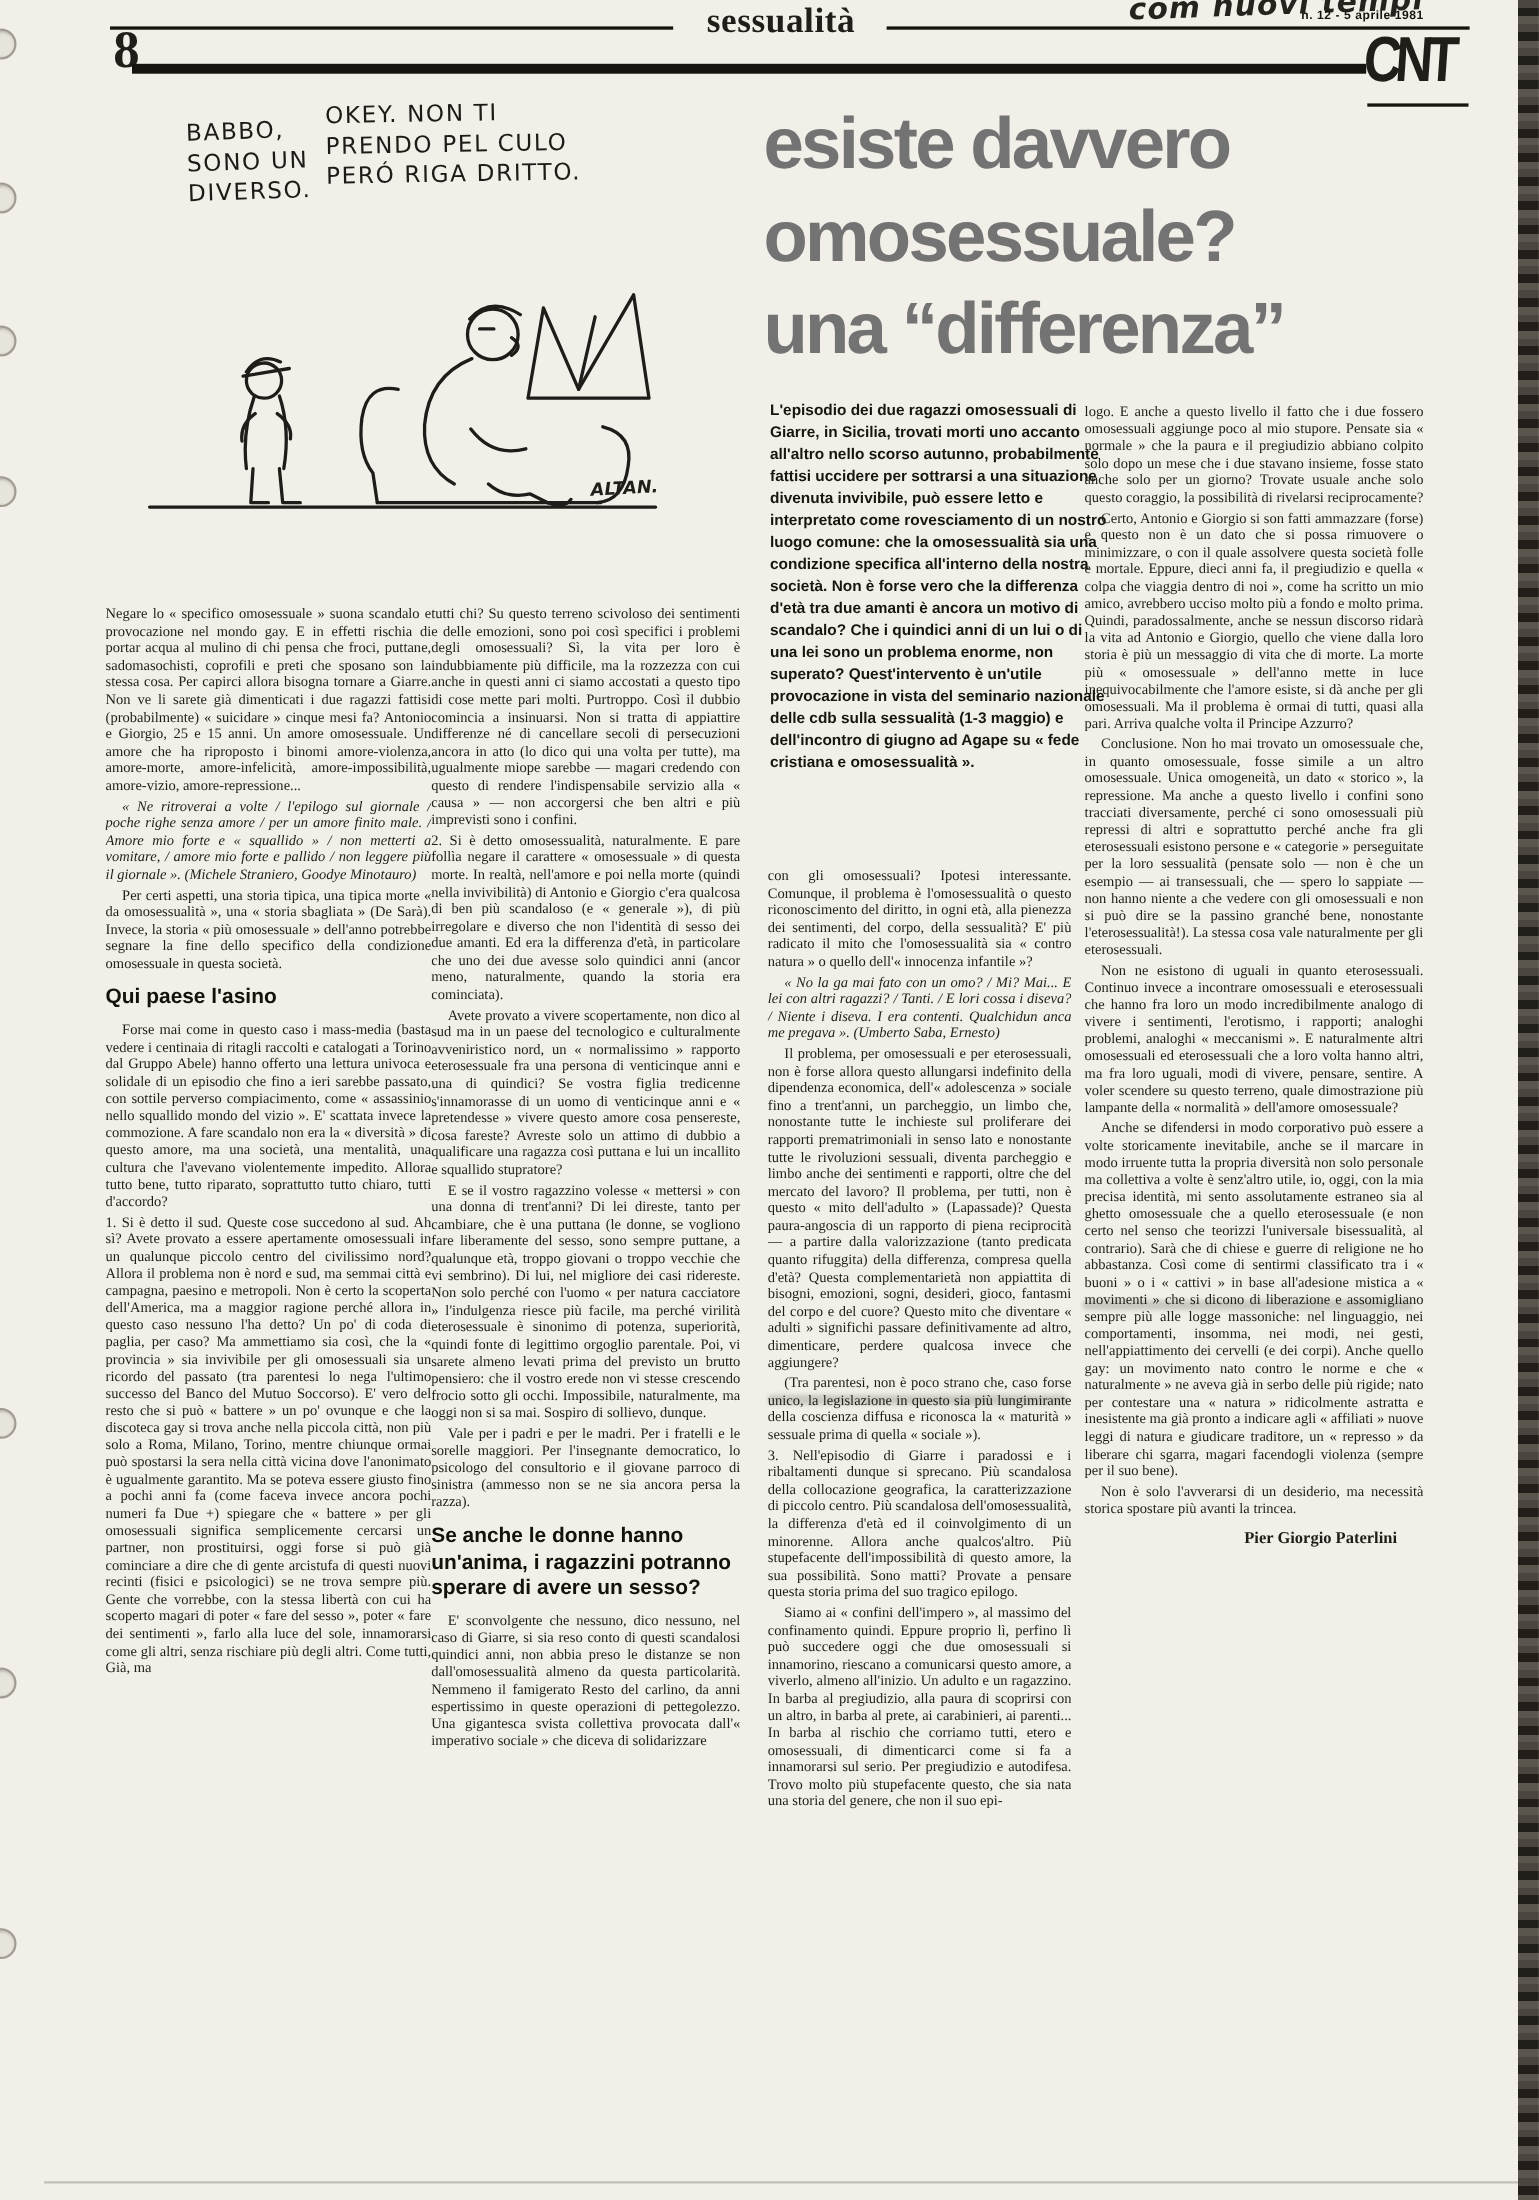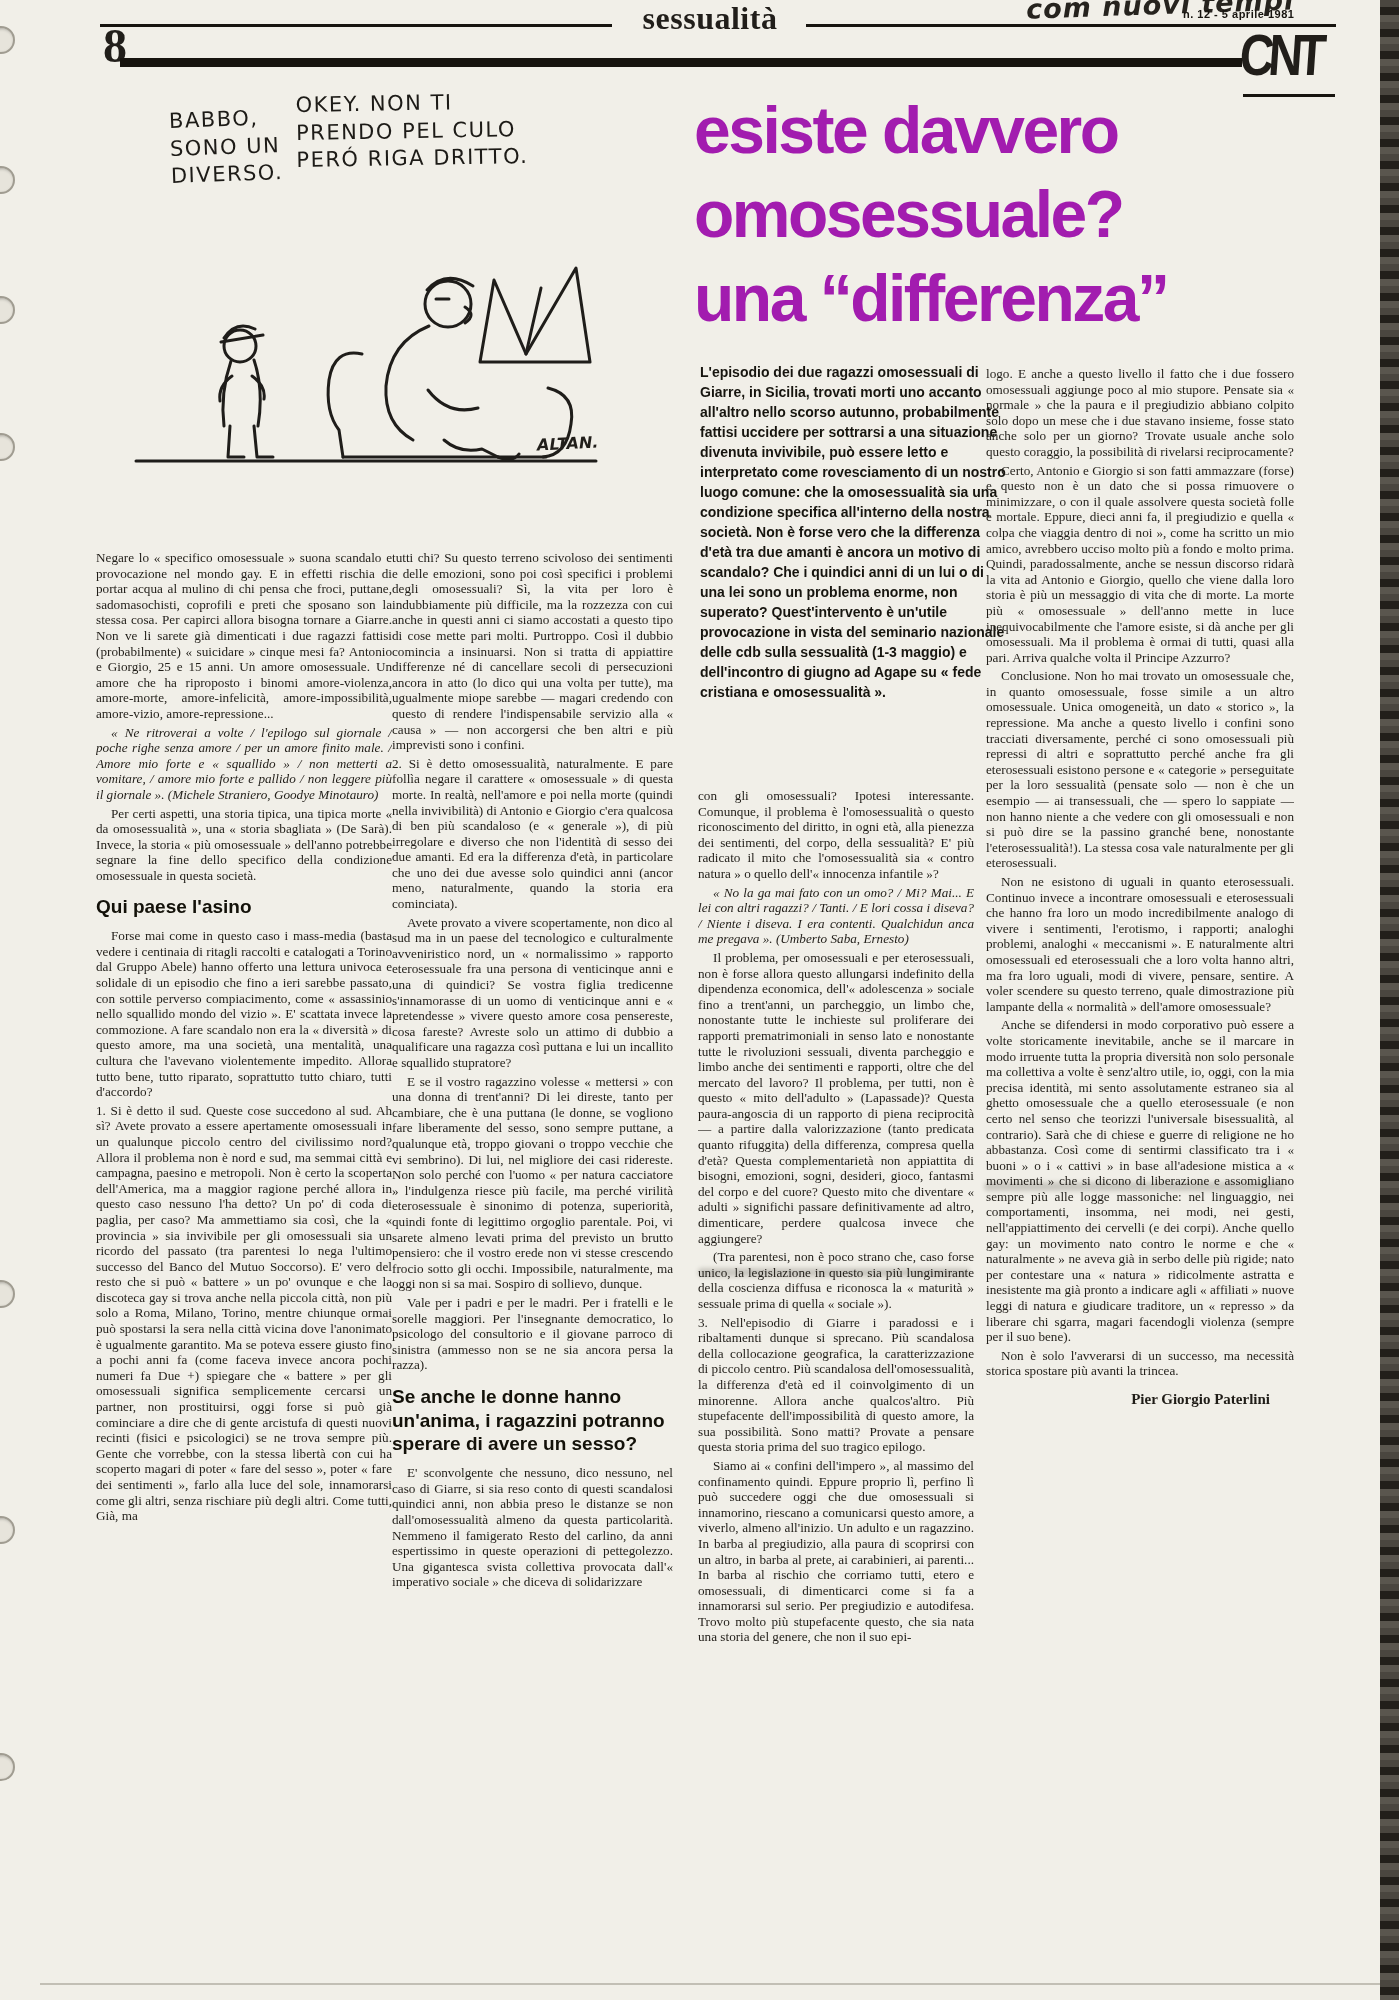--- a/index.html
+++ b/index.html
@@ -37,21 +37,21 @@
   
   .speech{position:absolute;font:500 21px/1.32 "DejaVu Sans", sans-serif;
     letter-spacing:1.5px;white-space:pre-line;color:#1d1b17;}
   .speech.child{left:170px;top:106px;transform:rotate(-2deg);}
   .speech.father{left:296px;top:90px;transform:rotate(-1deg);}
   .drawing{position:absolute;left:128px;top:258px;}
   .signature{position:absolute;left:537px;top:436px;
     font:700 italic 16px/1 "DejaVu Sans", sans-serif;transform:rotate(-3deg);}
   
   .headline{position:absolute;left:694px;top:88px;width:650px;margin:0;
-    font:700 66px/84px "Liberation Sans", sans-serif;letter-spacing:-2.5px;color:#a21caf;}
+    font:700 66px/84px "Liberation Sans", sans-serif;letter-spacing:-2.5px;color:#737373;}
   .standfirst{position:absolute;left:700px;top:362px;width:306px;
     font:700 14px/20px "Liberation Sans", sans-serif;color:#17150f;}
   
   .col{position:absolute;overflow:hidden;text-align:justify;
     font:13.2px/15.6px "Liberation Serif", serif;color:#201d18;}
   .col p{margin:0 0 3px;text-indent:15px;}
   .col p.noind{text-indent:0;font-family:Liberation Serif, serif;}
   .col p.quote{font-style:italic;}
   .col h3{font:700 19px/1.25 "Liberation Sans", sans-serif;margin:12px 0 9px;
     text-align:left;white-space:pre-line;color:#131109;}
@@ -165,17 +165,17 @@
     <p class="noind">3. Nell'episodio di Giarre i paradossi e i ribaltamenti dunque si sprecano. Più scandalosa della collocazione geografica, la caratterizzazione di piccolo centro. Più scandalosa dell'omosessualità, la differenza d'età ed il coinvolgimento di un minorenne. Allora anche qualcos'altro. Più stupefacente dell'impossibilità di questo amore, la sua possibilità. Sono matti? Provate a pensare questa storia prima del suo tragico epilogo.</p>
     <p>Siamo ai « confini dell'impero », al massimo del confinamento quindi. Eppure proprio lì, perfino lì può succedere oggi che due omosessuali si innamorino, riescano a comunicarsi questo amore, a viverlo, almeno all'inizio. Un adulto e un ragazzino. In barba al pregiudizio, alla paura di scoprirsi con un altro, in barba al prete, ai carabinieri, ai parenti... In barba al rischio che corriamo tutti, etero e omosessuali, di dimenticarci come si fa a innamorarsi sul serio. Per pregiudizio e autodifesa. Trovo molto più stupefacente questo, che sia nata una storia del genere, che non il suo epi-</p>
   </div>
 
   <div class="col c4">
     <p class="noind">logo. E anche a questo livello il fatto che i due fossero omosessuali aggiunge poco al mio stupore. Pensate sia « normale » che la paura e il pregiudizio abbiano colpito solo dopo un mese che i due stavano insieme, fosse stato anche solo per un giorno? Trovate usuale anche solo questo coraggio, la possibilità di rivelarsi reciprocamente?</p>
     <p>Certo, Antonio e Giorgio si son fatti ammazzare (forse) e questo non è un dato che si possa rimuovere o minimizzare, o con il quale assolvere questa società folle e mortale. Eppure, dieci anni fa, il pregiudizio e quella « colpa che viaggia dentro di noi », come ha scritto un mio amico, avrebbero ucciso molto più a fondo e molto prima. Quindi, paradossalmente, anche se nessun discorso ridarà la vita ad Antonio e Giorgio, quello che viene dalla loro storia è più un messaggio di vita che di morte. La morte più « omosessuale » dell'anno mette in luce inequivocabilmente che l'amore esiste, si dà anche per gli omosessuali. Ma il problema è ormai di tutti, quasi alla pari. Arriva qualche volta il Principe Azzurro?</p>
     <p>Conclusione. Non ho mai trovato un omosessuale che, in quanto omosessuale, fosse simile a un altro omosessuale. Unica omogeneità, un dato « storico », la repressione. Ma anche a questo livello i confini sono tracciati diversamente, perché ci sono omosessuali più repressi di altri e soprattutto perché anche fra gli eterosessuali esistono persone e « categorie » perseguitate per la loro sessualità (pensate solo — non è che un esempio — ai transessuali, che — spero lo sappiate — non hanno niente a che vedere con gli omosessuali e non si può dire se la passino granché bene, nonostante l'eterosessualità!). La stessa cosa vale naturalmente per gli eterosessuali.</p>
     <p>Non ne esistono di uguali in quanto eterosessuali. Continuo invece a incontrare omosessuali e eterosessuali che hanno fra loro un modo incredibilmente analogo di vivere i sentimenti, l'erotismo, i rapporti; analoghi problemi, analoghi « meccanismi ». E naturalmente altri omosessuali ed eterosessuali che a loro volta hanno altri, ma fra loro uguali, modi di vivere, pensare, sentire. A voler scendere su questo terreno, quale dimostrazione più lampante della « normalità » dell'amore omosessuale?</p>
     <p>Anche se difendersi in modo corporativo può essere a volte storicamente inevitabile, anche se il marcare in modo irruente tutta la propria diversità non solo personale ma collettiva a volte è senz'altro utile, io, oggi, con la mia precisa identità, mi sento assolutamente estraneo sia al ghetto omosessuale che a quello eterosessuale (e non certo nel senso che teorizzi l'universale bisessualità, al contrario). Sarà che di chiese e guerre di religione ne ho abbastanza. Così come di sentirmi classificato tra i « buoni » o i « cattivi » in base all'adesione mistica a « movimenti » che si dicono di liberazione e assomigliano sempre più alle logge massoniche: nel linguaggio, nei comportamenti, insomma, nei modi, nei gesti, nell'appiattimento dei cervelli (e dei corpi). Anche quello gay: un movimento nato contro le norme e che « naturalmente » ne aveva già in serbo delle più rigide; nato per contestare una « natura » ridicolmente astratta e inesistente ma già pronto a indicare agli « affiliati » nuove leggi di natura e giudicare traditore, un « represso » da liberare chi sgarra, magari facendogli violenza (sempre per il suo bene).</p>
-    <p>Non è solo l'avverarsi di un successo, ma necessità storica spostare più avanti la trincea.</p>
+    <p>Non è solo l'avverarsi di un desiderio, ma necessità storica spostare più avanti la trincea.</p>
     <p class="byline">Pier Giorgio Paterlini</p>
   </div>
 
 </div>
 
 </body></html>

